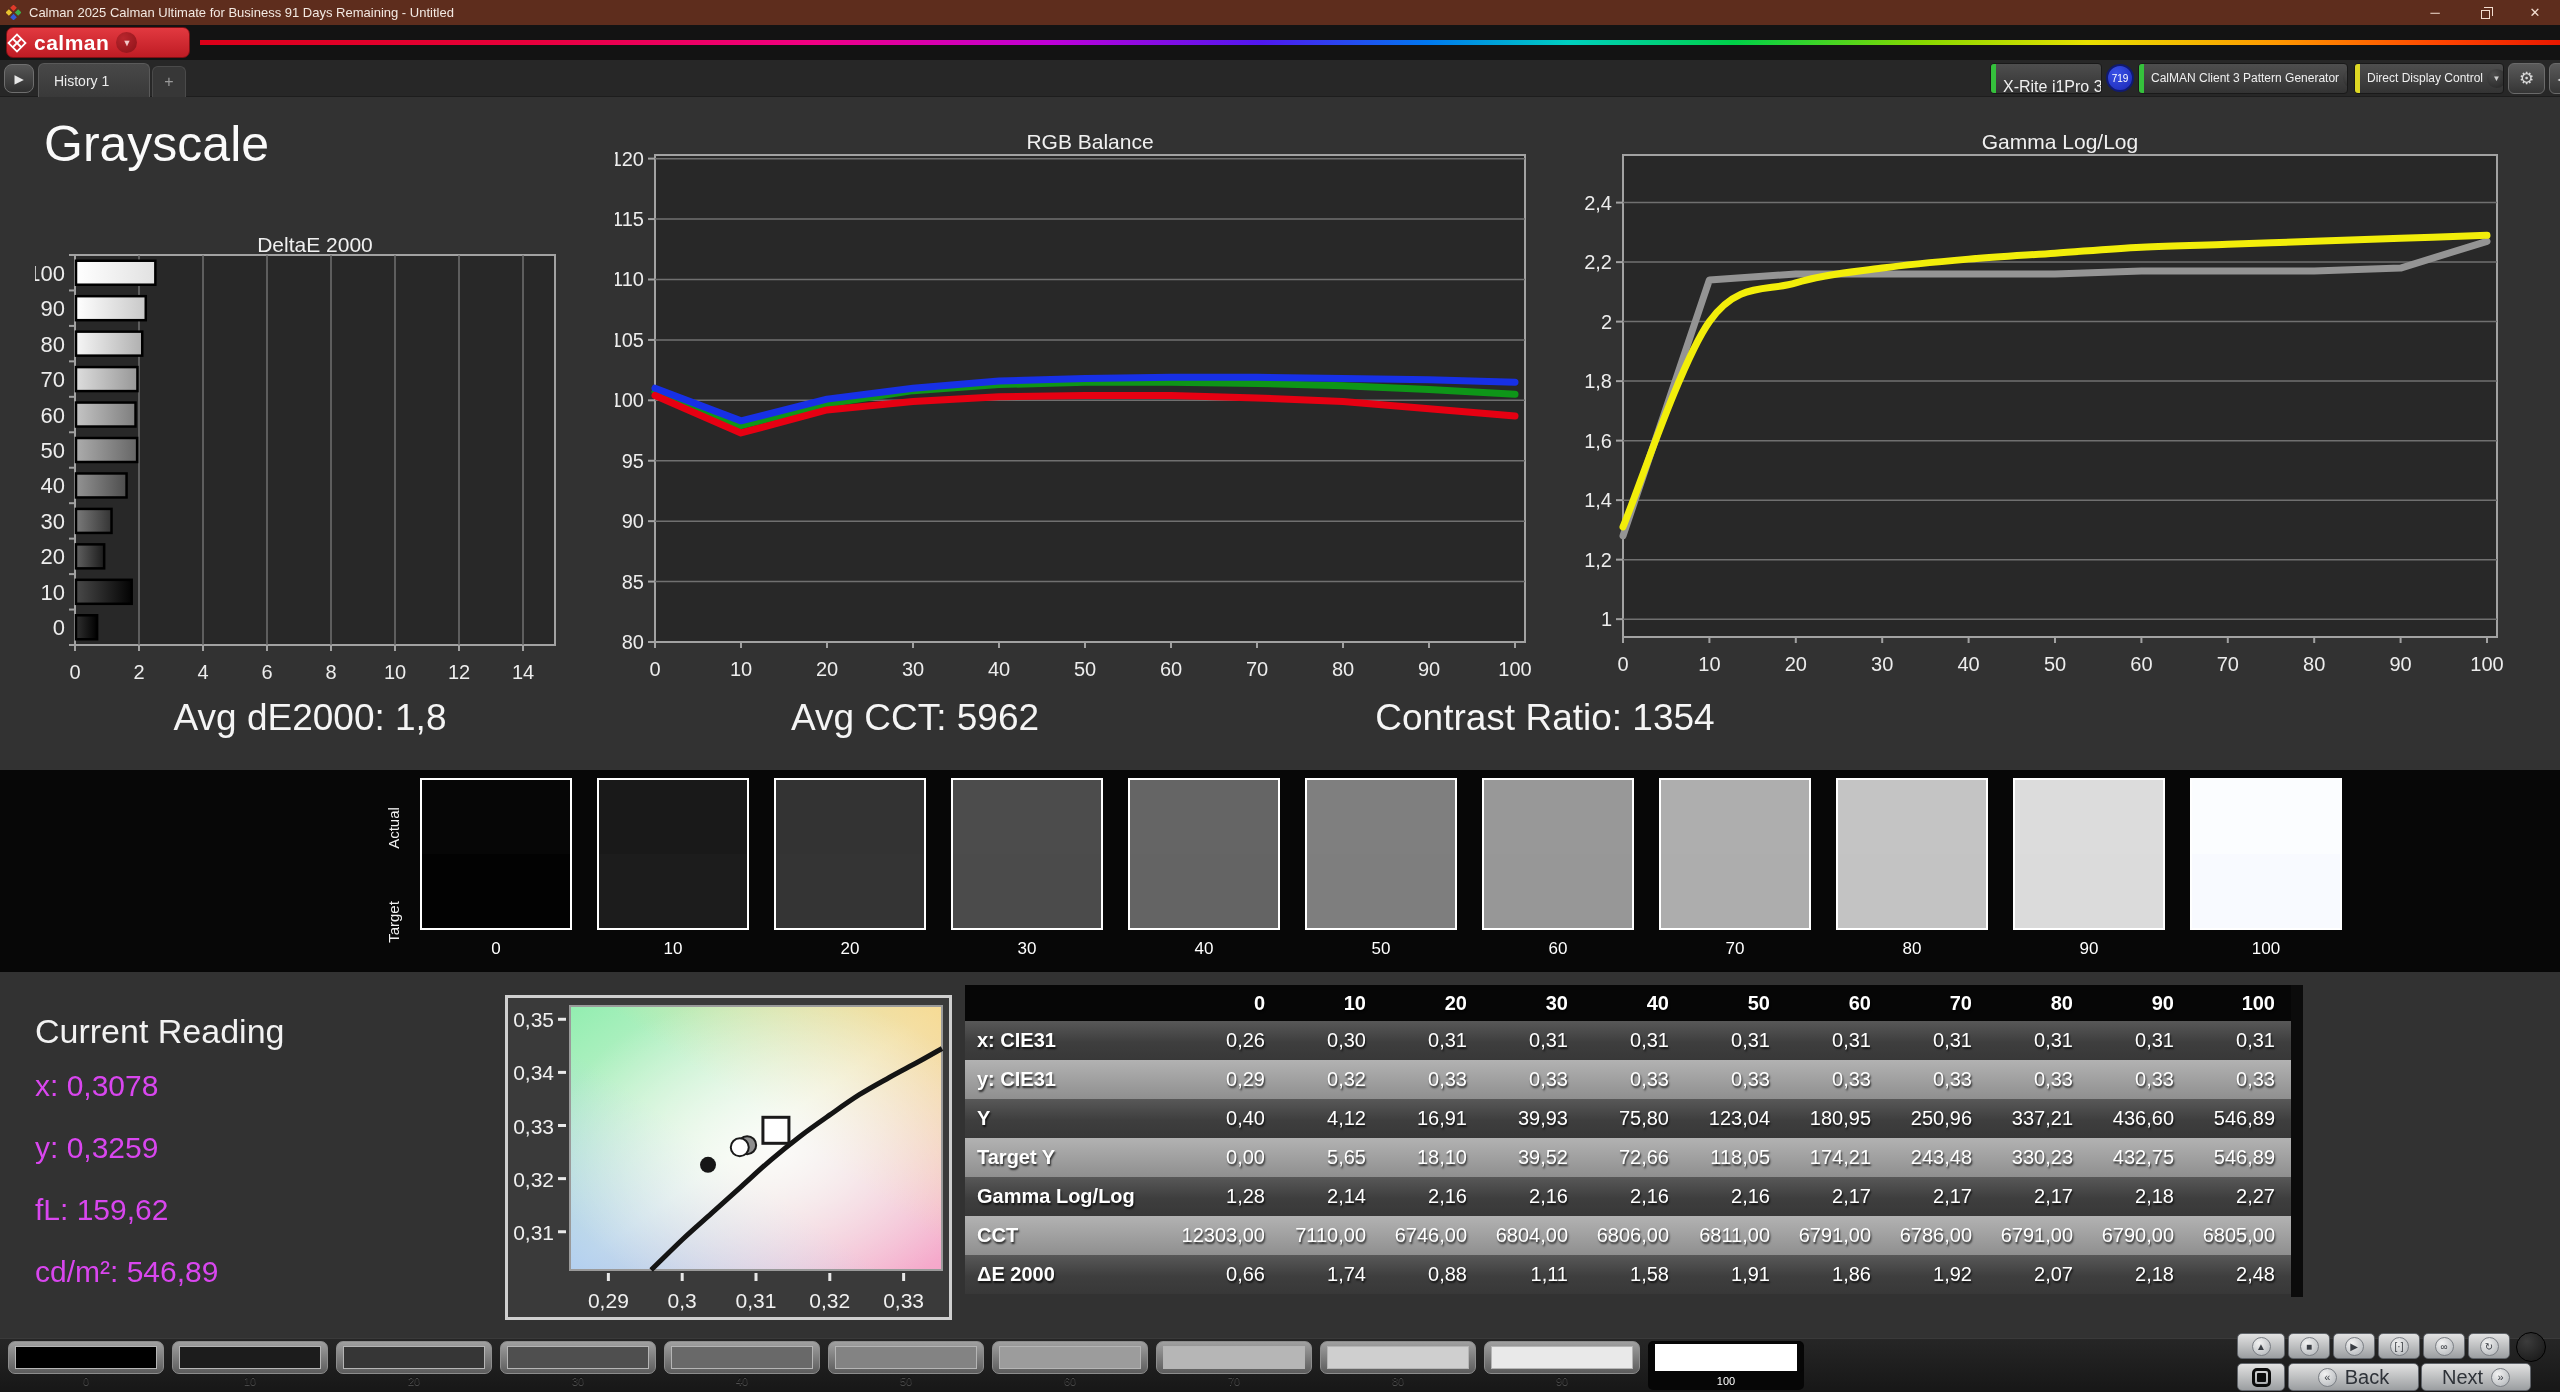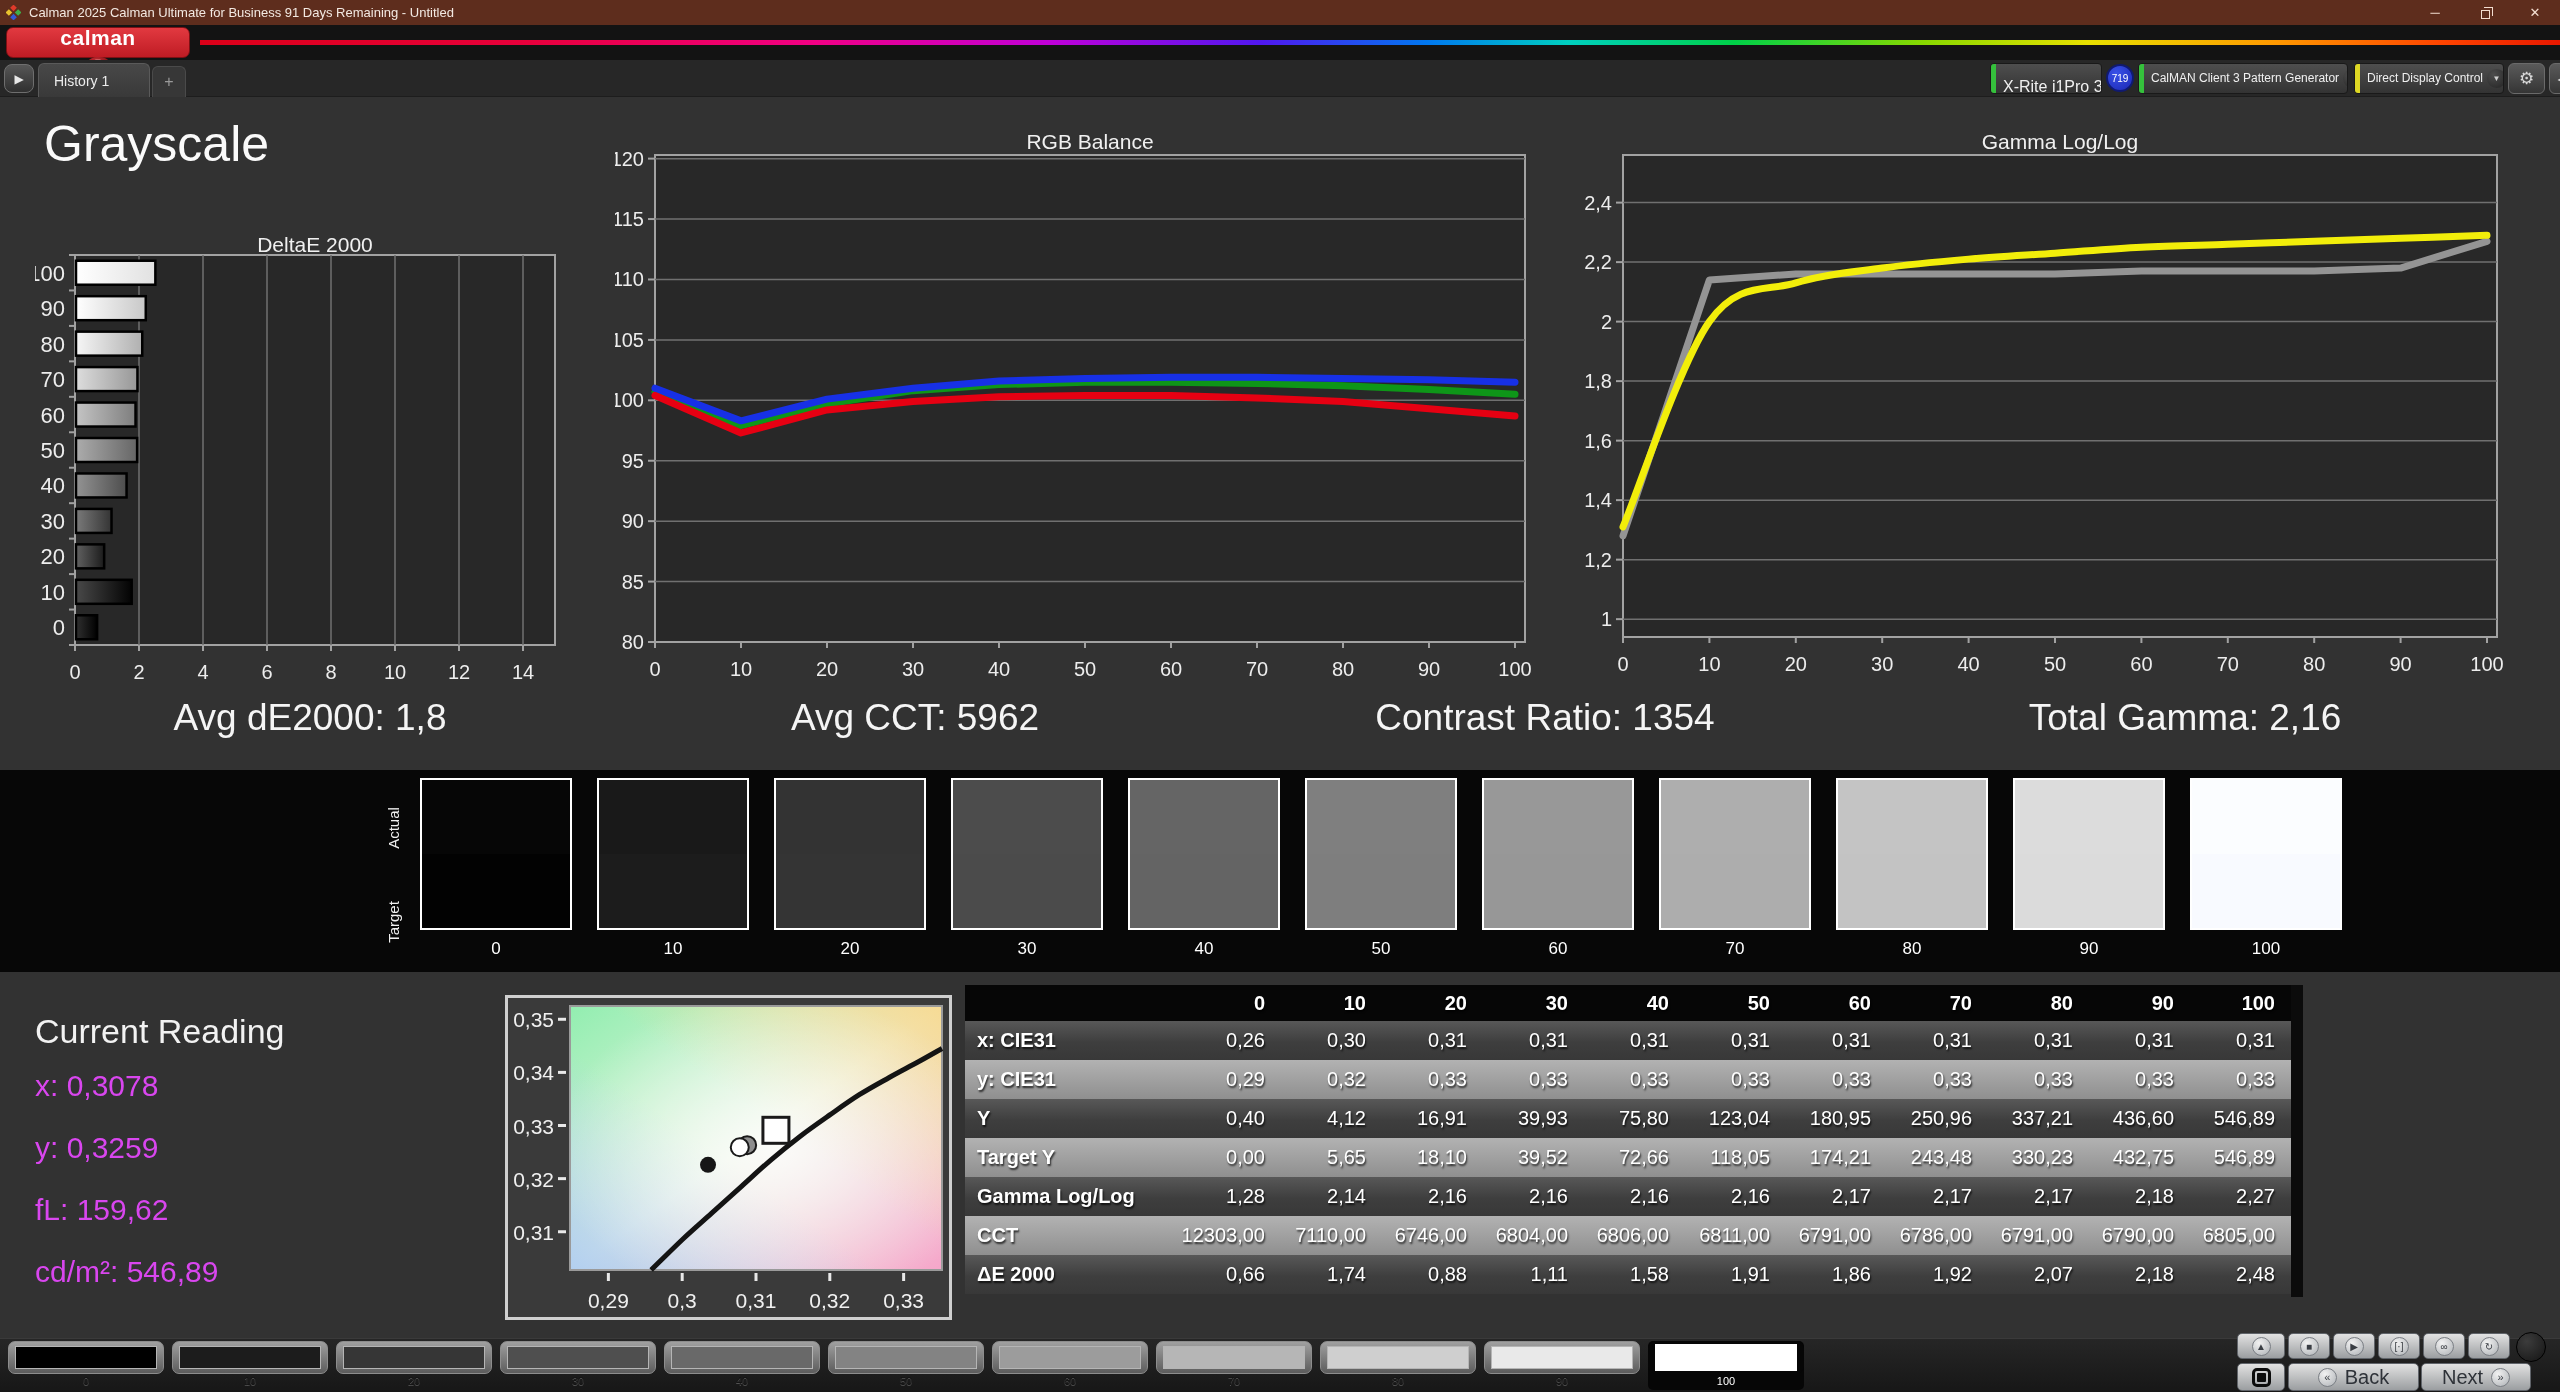--- a/index.html
+++ b/index.html
@@ -13,21 +13,21 @@
   .app-icon { margin:0 8px 0 6px; width:15px; height:15px; }
   .win-controls { position:absolute; right:0; top:0; height:25px; display:flex; align-items:center; }
   .win-btn { width:50px; text-align:center; color:#f3ddd0; font-size:13px; height:25px; line-height:25px; }
   .restore-glyph { display:inline-block; width:9px; height:9px; border:1.4px solid #f3ddd0; position:relative; top:2px; background:#5e2d1d; }
   .restore-glyph::before { content:""; position:absolute; left:2px; top:-4px; width:8px; height:8px; border:1.4px solid #f3ddd0; border-bottom:none; border-left:none; }
 
   
   .menubar { position:absolute; left:0; top:25px; width:2560px; height:35px; background:#131313; }
   .brand-btn { position:absolute; left:6px; top:2px; width:184px; height:31px; border-radius:7px;
     background:linear-gradient(180deg,#e23940,#bf1c24); border:1px solid #7e1014;
-    display:flex; align-items:center; justify-content:center; gap:7px;flex-direction:column; }
+    display:flex; align-items:center; gap:7px; }
   .brand-text { color:#fff; font-size:21px; font-weight:bold; letter-spacing:.5px; }
   .brand-caret { width:21px; height:21px; border-radius:50%; background:radial-gradient(circle at 35% 30%,#b9262d,#8c1218);
     color:#f3caca; font-size:9px; display:flex; align-items:center; justify-content:center; }
   .rainbow { position:absolute; left:200px; right:0; top:15px; height:5px;
     background:linear-gradient(90deg,#dc0018 0%,#e8003c 14%,#f20084 26%,#c000d8 36%,#5018f0 45%,#0078f0 52%,#00d0c0 58%,#00d048 65%,#88d800 73%,#e8e000 80%,#ff9800 88%,#ff4400 95%,#e81800 100%); }
 
   
   .tabrow { position:absolute; left:0; top:60px; width:2560px; height:37px; background:#272727; border-bottom:1px solid #1d1d1d; }
   .run-btn { position:absolute; left:4px; top:4px; width:30px; height:29px; border-radius:8px;
     background:linear-gradient(#565656,#303030); border:1px solid #6e6e6e; color:#e8e8e8;
@@ -394,21 +394,20 @@
       <text x="817.6" y="519" text-anchor="middle" class="tick">90</text>
       <line x1="904" y1="485" x2="904" y2="491" stroke="#a2a2a2" stroke-width="2"></line>
       <text x="904" y="519" text-anchor="middle" class="tick">100</text>
       <polyline fill="none" stroke="#949494" stroke-width="7" stroke-linejoin="round" stroke-linecap="round" points="40,383.8395061728395 126.4,127.96296296296293 212.8,122.0123456790123 299.2,122.0123456790123 385.6,122.0123456790123 472,122.0123456790123 558.4,119.03703703703707 644.8,119.03703703703707 731.2,119.03703703703707 817.6,116.06172839506172 904,89.28395061728395"></polyline>
       <path fill="none" stroke="#f2ee0a" stroke-width="7" stroke-linejoin="round" stroke-linecap="round" d="M40,374.91358024691357C54.4,340.6975308641975 97.60000000000001,210.2798353909465 126.4,169.61728395061726C155.20000000000002,128.95473251028804 184,139.8641975308642 212.8,130.93827160493828C241.60000000000002,122.01234567901236 270.4,120.02880658436213 299.2,116.06172839506172C328,112.09465020576131 356.8,109.6152263374486 385.6,107.13580246913585C414.40000000000003,104.6563786008231 443.2,103.16872427983543 472,101.18518518518522C500.8,99.20164609053501 529.6,96.72222222222223 558.4,95.23456790123458C587.1999999999999,93.74691358024694 616,93.25102880658446 644.8,92.25925925925935C673.5999999999999,91.26748971193425 702.4000000000001,90.27572016460906 731.2,89.28395061728395C760,88.29218106995884 788.8000000000001,87.30041152263382 817.6,86.30864197530872C846.4,85.31687242798361 889.6,83.82921810699588 904,83.33333333333331"></path>
     </svg>
 
   <div class="stat" style="left:80px;">Avg dE2000: 1,8</div>
   <div class="stat" style="left:685px;">Avg CCT: 5962</div>
   <div class="stat" style="left:1315px;">Contrast Ratio: 1354</div>
-  <div class="stat" style="left:1955px;">Total Gamma: 2,16</div>
 
   <div class="swatch-band">
     <div class="vlabel" style="top:48px;">Actual</div>
     <div class="vlabel" style="top:142px;">Target</div>
     <div class="swatches" id="swatches">
         <div class="swatch">
           <div class="sw-box">
             <div class="sw-a" style="background:#060606"></div>
             <div class="sw-t" style="background:#020202"></div>
           </div>

